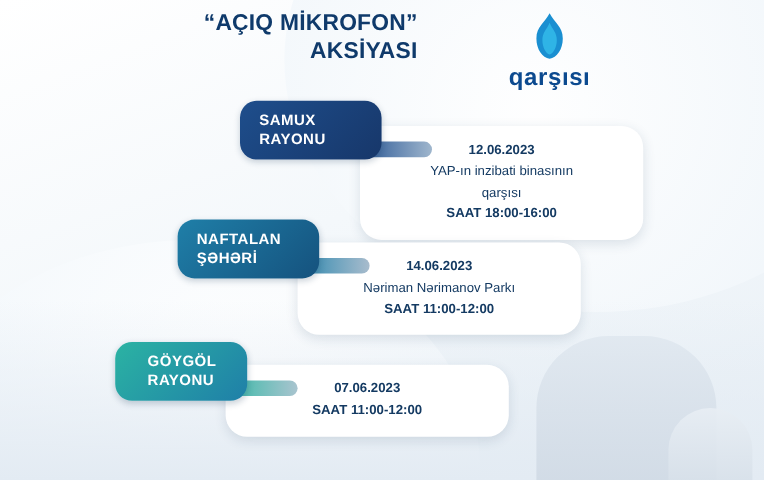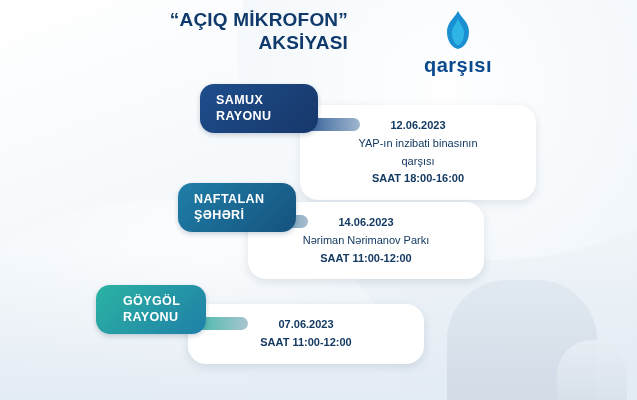--- a/index.html
+++ b/index.html
@@ -172,21 +172,20 @@
     top: 105px;
     width: 236px;
   }
 
   
   #row2 .tag {
     left: 148px;
     top: 183px;
     width: 118px;
     background: linear-gradient(135deg, #1f7fa8 0%, #15527e 100%);
-    margin-left: 30px;
   }
   #row2 .connector {
     left: 248px;
     top: 215px;
     width: 60px;
     background: linear-gradient(90deg, #2b87ae 0%, #a8bccd 100%);
   }
   #row2 .card {
     left: 248px;
     top: 202px;

